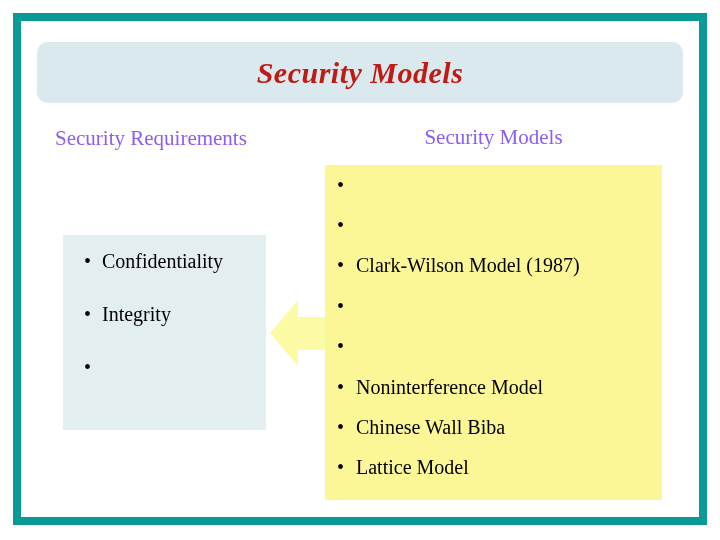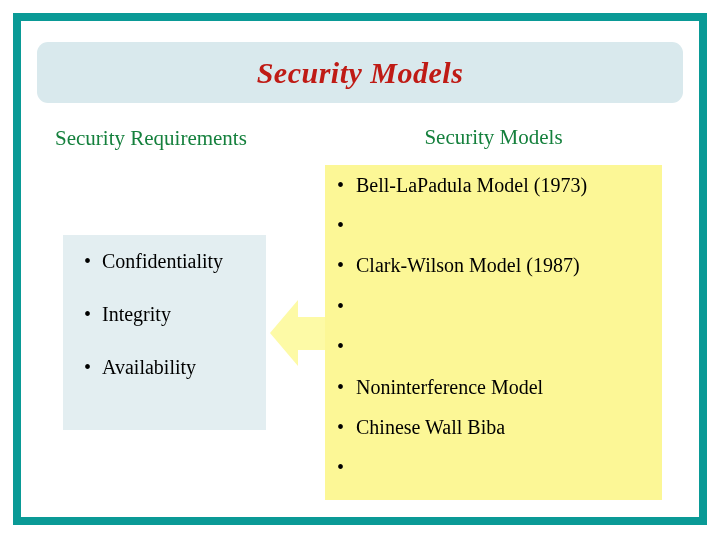--- a/index.html
+++ b/index.html
@@ -31,21 +31,21 @@
     font-size: 30px;
     font-weight: bold;
     font-style: italic;
     color: #bf1b15;
     letter-spacing: 0.5px;
   }
   .heading {
     position: absolute;
     font-size: 21px;
     line-height: 23px;
-    color: #15803d;
+    color: #8b5cf6;
     white-space: nowrap;
   }
   .heading-left { left: 55px; top: 127px; }
   .heading-right { left: 325px; top: 126px; width: 337px; text-align: center; }
 
   .left-box {
     position: absolute;
     left: 63px; top: 235px;
     width: 203px; height: 195px;
     background: #e3eef1;
@@ -95,30 +95,28 @@
     <li>
       <span class="bullet">•</span>
       <span class="label">Confidentiality</span>
     </li>
     <li>
       <span class="bullet">•</span>
       <span class="label">Integrity</span>
     </li>
     <li>
       <span class="bullet">•</span>
-      <span class="label">Availability</span>
     </li>
   </ul>
 </div>
 
 <div class="models-box">
   <ul class="list models-list">
     <li>
       <span class="bullet">•</span>
-      <span class="label">Bell-LaPadula Model (1973)</span>
     </li>
     <li>
       <span class="bullet">•</span>
     </li>
     <li>
       <span class="bullet">•</span>
       <span class="label">Clark-Wilson Model (1987)</span>
     </li>
     <li>
       <span class="bullet">•</span>
@@ -129,15 +127,16 @@
     <li>
       <span class="bullet">•</span>
       <span class="label">Noninterference Model</span>
     </li>
     <li>
       <span class="bullet">•</span>
       <span class="label">Chinese Wall Biba</span>
     </li>
     <li>
       <span class="bullet">•</span>
+      <span class="label">Lattice Model</span>
     </li>
   </ul>
 </div>
 
 </body></html>

